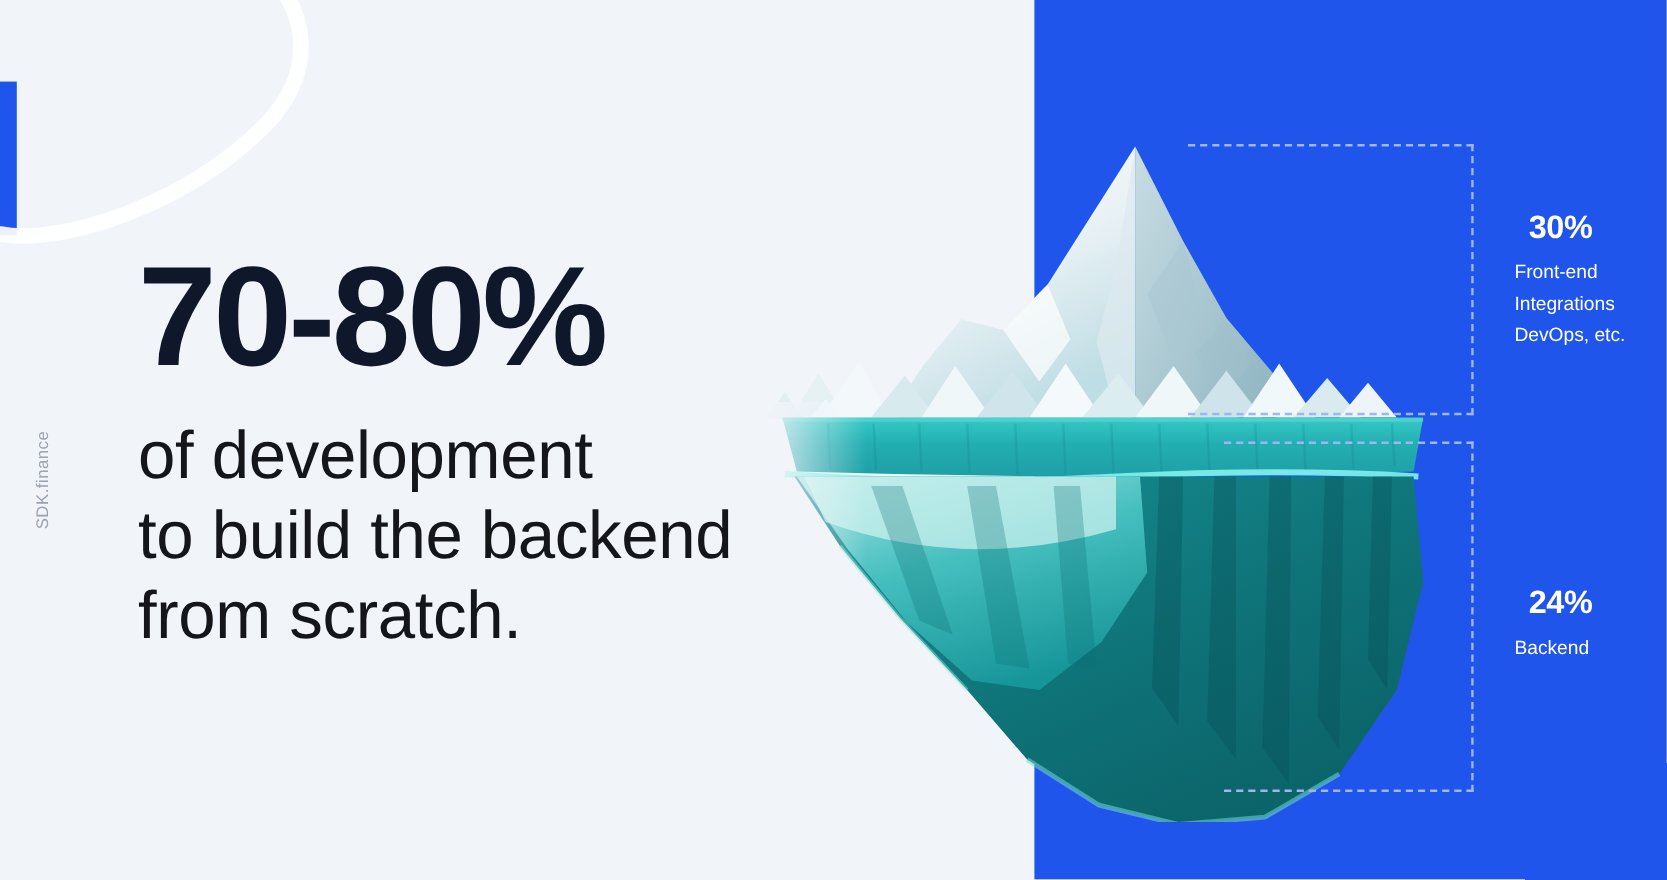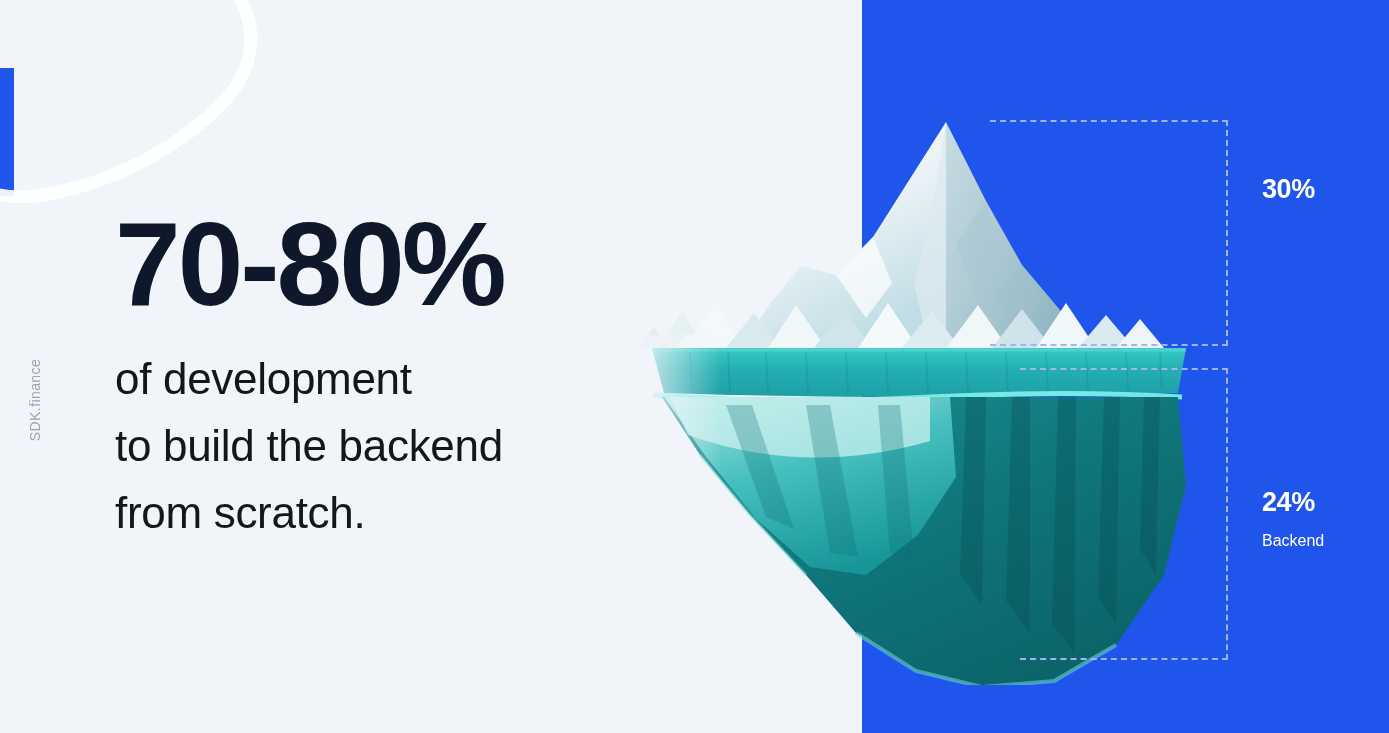--- a/index.html
+++ b/index.html
@@ -34,21 +34,21 @@
   }
 
   
   .copy { position:absolute; left:115px; top:205px; width:620px; }
   .headline {
     font-size:118px; font-weight:bold; line-height:1.0;
     color:#0f172a; letter-spacing:-3px; white-space:nowrap;
   }
   .subcopy {
     margin-top:22px;
-    font-size:44px; line-height:67px;
+    font-size:56px; line-height:67px;
     color:#14161A; letter-spacing:-.3px;
   }
   .subcopy .ln { display:block; white-space:nowrap; }
   .subcopy b { font-weight:normal; }
 
   
   .berg { position:absolute; left:630px; top:105px; width:580px; height:580px; }
 
   
   .bracket { position:absolute; border-style:dashed; border-color:#9FB6F0; border-width:0; }
@@ -58,21 +58,21 @@
     border-left-width:0;
   }
   .bk-bottom {
     left:1020px; top:368px; width:208px; height:292px;
     border-top-width:2px; border-right-width:2px; border-bottom-width:2px;
     border-left-width:0;
   }
 
   
   .stat { position:absolute; left:1262px; color:#FFFFFF; }
-  .stat .pct { font-size:27px; font-weight:bold; line-height:1.1; letter-spacing:-.4px; }
+  .stat .pct { font-size:27px; font-weight:bold; line-height:1.1; letter-spacing:-.4px;margin-left:12px; }
   .stat .desc { margin-top:10px; font-size:16px; line-height:26px; }
   .stat .desc .ln { display:block; white-space:nowrap; }
   .stat-top { top:175px; }
   .stat-bottom { top:488px; }
 </style>
 </head>
 <body>
 
 <div class="stage">
 
@@ -207,20 +207,25 @@
     </g>
 
     <rect x="0" y="230" width="92" height="350" fill="url(#gFade)"></rect>
   </svg>
 
   <div class="bracket bk-top"></div>
   <div class="bracket bk-bottom"></div>
 
   <div class="stat stat-top">
     <div class="pct">30%</div>
+    <div class="desc">
+      <span class="ln">Front-end</span>
+      <span class="ln">Integrations</span>
+      <span class="ln">DevOps, etc.</span>
+    </div>
   </div>
 
   <div class="stat stat-bottom">
     <div class="pct">24%</div>
     <div class="desc">
       <span class="ln">Backend</span>
     </div>
   </div>
 
 </div>

